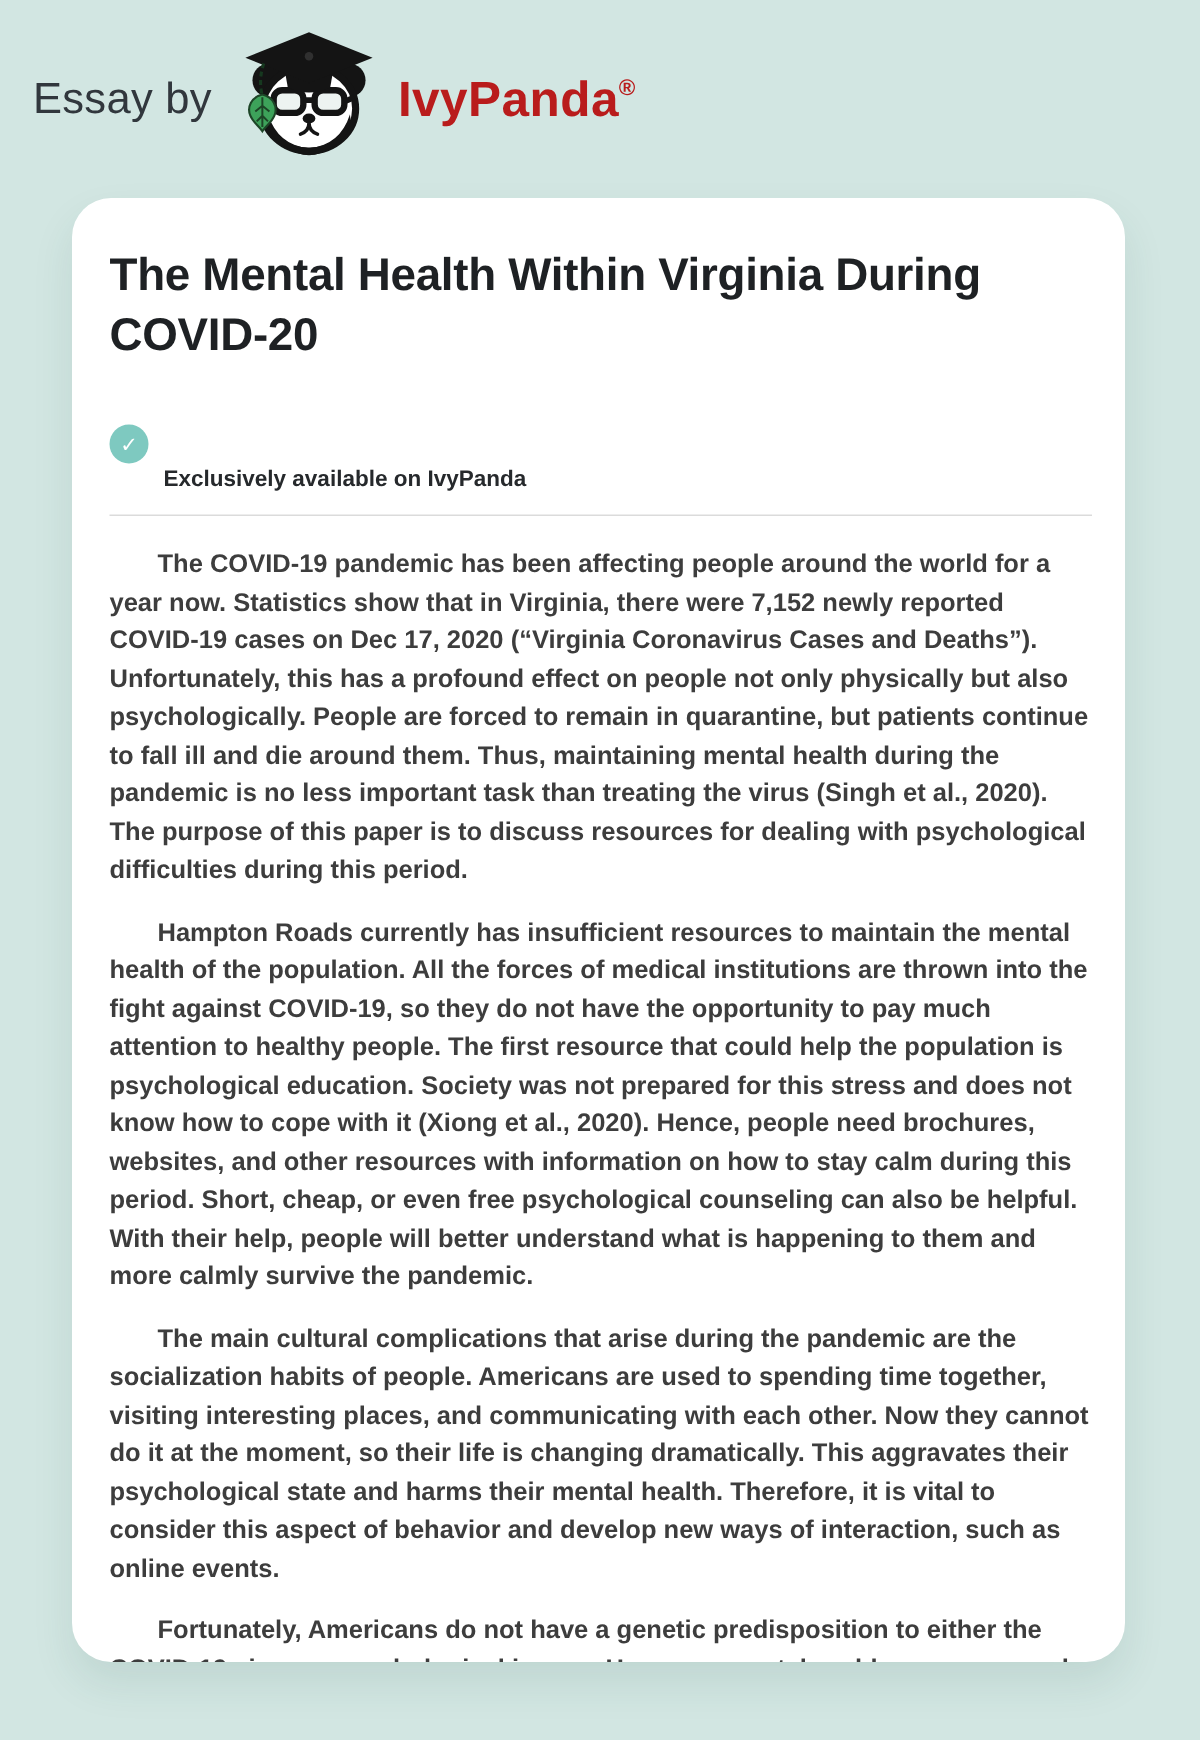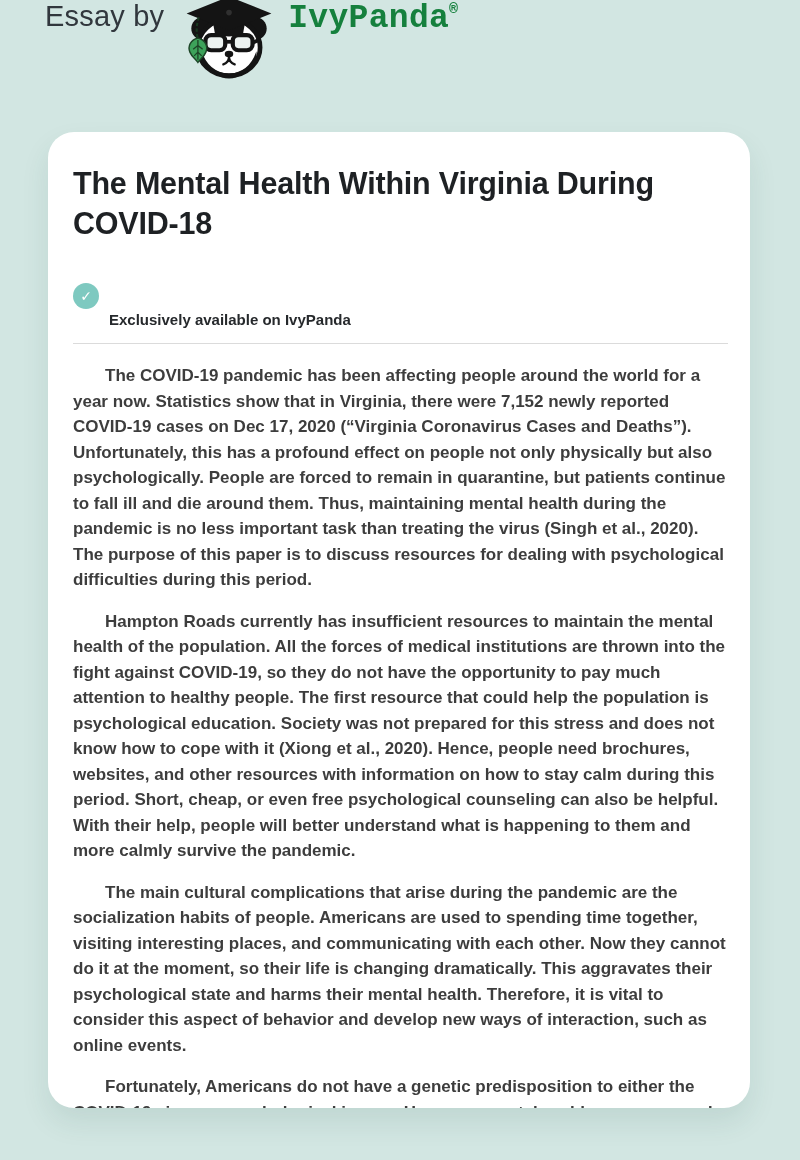--- a/index.html
+++ b/index.html
@@ -9,39 +9,39 @@
     height: 1160px;
     overflow: hidden;
     background: var(--page-bg, #d2e6e2);
     font-family: "Liberation Sans", "DejaVu Sans", sans-serif;
   }
 
   
   .site-header {
     height: 132px;
     display: flex;
-    align-items: flex-start;
-    padding-left: 45px;
+    align-items: center;
+    padding-left: 22px;
   }
   .essay-by {
     font-size: 29px;
     color: #31373d;
     letter-spacing: 0.2px;
   }
   .logo-wrap {
     width: 98px;
     height: 88px;
     margin: -6px 10px 0 16px;
     flex: 0 0 auto;
   }
   .brand {
-    font-family: Liberation Mono, monospace;
+    font-family: Liberation Sans, sans-serif;
     font-weight: 700;
     font-size: 33px;
-    color: #15803d;
+    color: #b91c1c;
     letter-spacing: 0.3px;
   }
   .brand sup {
     font-size: 15px;
     font-weight: 700;
     vertical-align: 14px;
   }
 
   
   .essay-card {
@@ -136,21 +136,21 @@
 
       <path d="M19 46 C 11 48, 8 55, 10.5 61 C 12.5 66, 16.5 68, 19 72 C 21.5 68, 25.5 66, 27.5 61 C 30 55, 27 48, 19 46 Z" fill="#3da25a" stroke="#1d4527" stroke-width="1.5"></path>
       <path d="M19 48 v21 M19 54 l-5 4 M19 54 l5 4 M19 61 l-4 4 M19 61 l4 4" stroke="#1d4527" stroke-width="1.4" fill="none"></path>
     </svg>
   </span>
 
   <span class="brand"><span>IvyPanda</span><sup>®</sup></span>
 </header>
 
 <main class="essay-card">
-  <h1 class="essay-title">The Mental Health Within Virginia During COVID-18</h1>
+  <h1 class="essay-title">The Mental Health Within Virginia During COVID-20</h1>
 
   <div class="badge-row">
     <span class="badge-circle">✓</span>
     <span class="badge-text">Exclusively available on IvyPanda</span>
   </div>
 
   <hr class="divider">
 
   <div class="essay-body">
     <p>The COVID-19 pandemic has been affecting people around the world for a year now. Statistics show that in Virginia, there were 7,152 newly reported COVID-19 cases on Dec 17, 2020 (“Virginia Coronavirus Cases and Deaths”). Unfortunately, this has a profound effect on people not only physically but also psychologically. People are forced to remain in quarantine, but patients continue to fall ill and die around them. Thus, maintaining mental health during the pandemic is no less important task than treating the virus (Singh et al., 2020). The purpose of this paper is to discuss resources for dealing with psychological difficulties during this period.</p>

